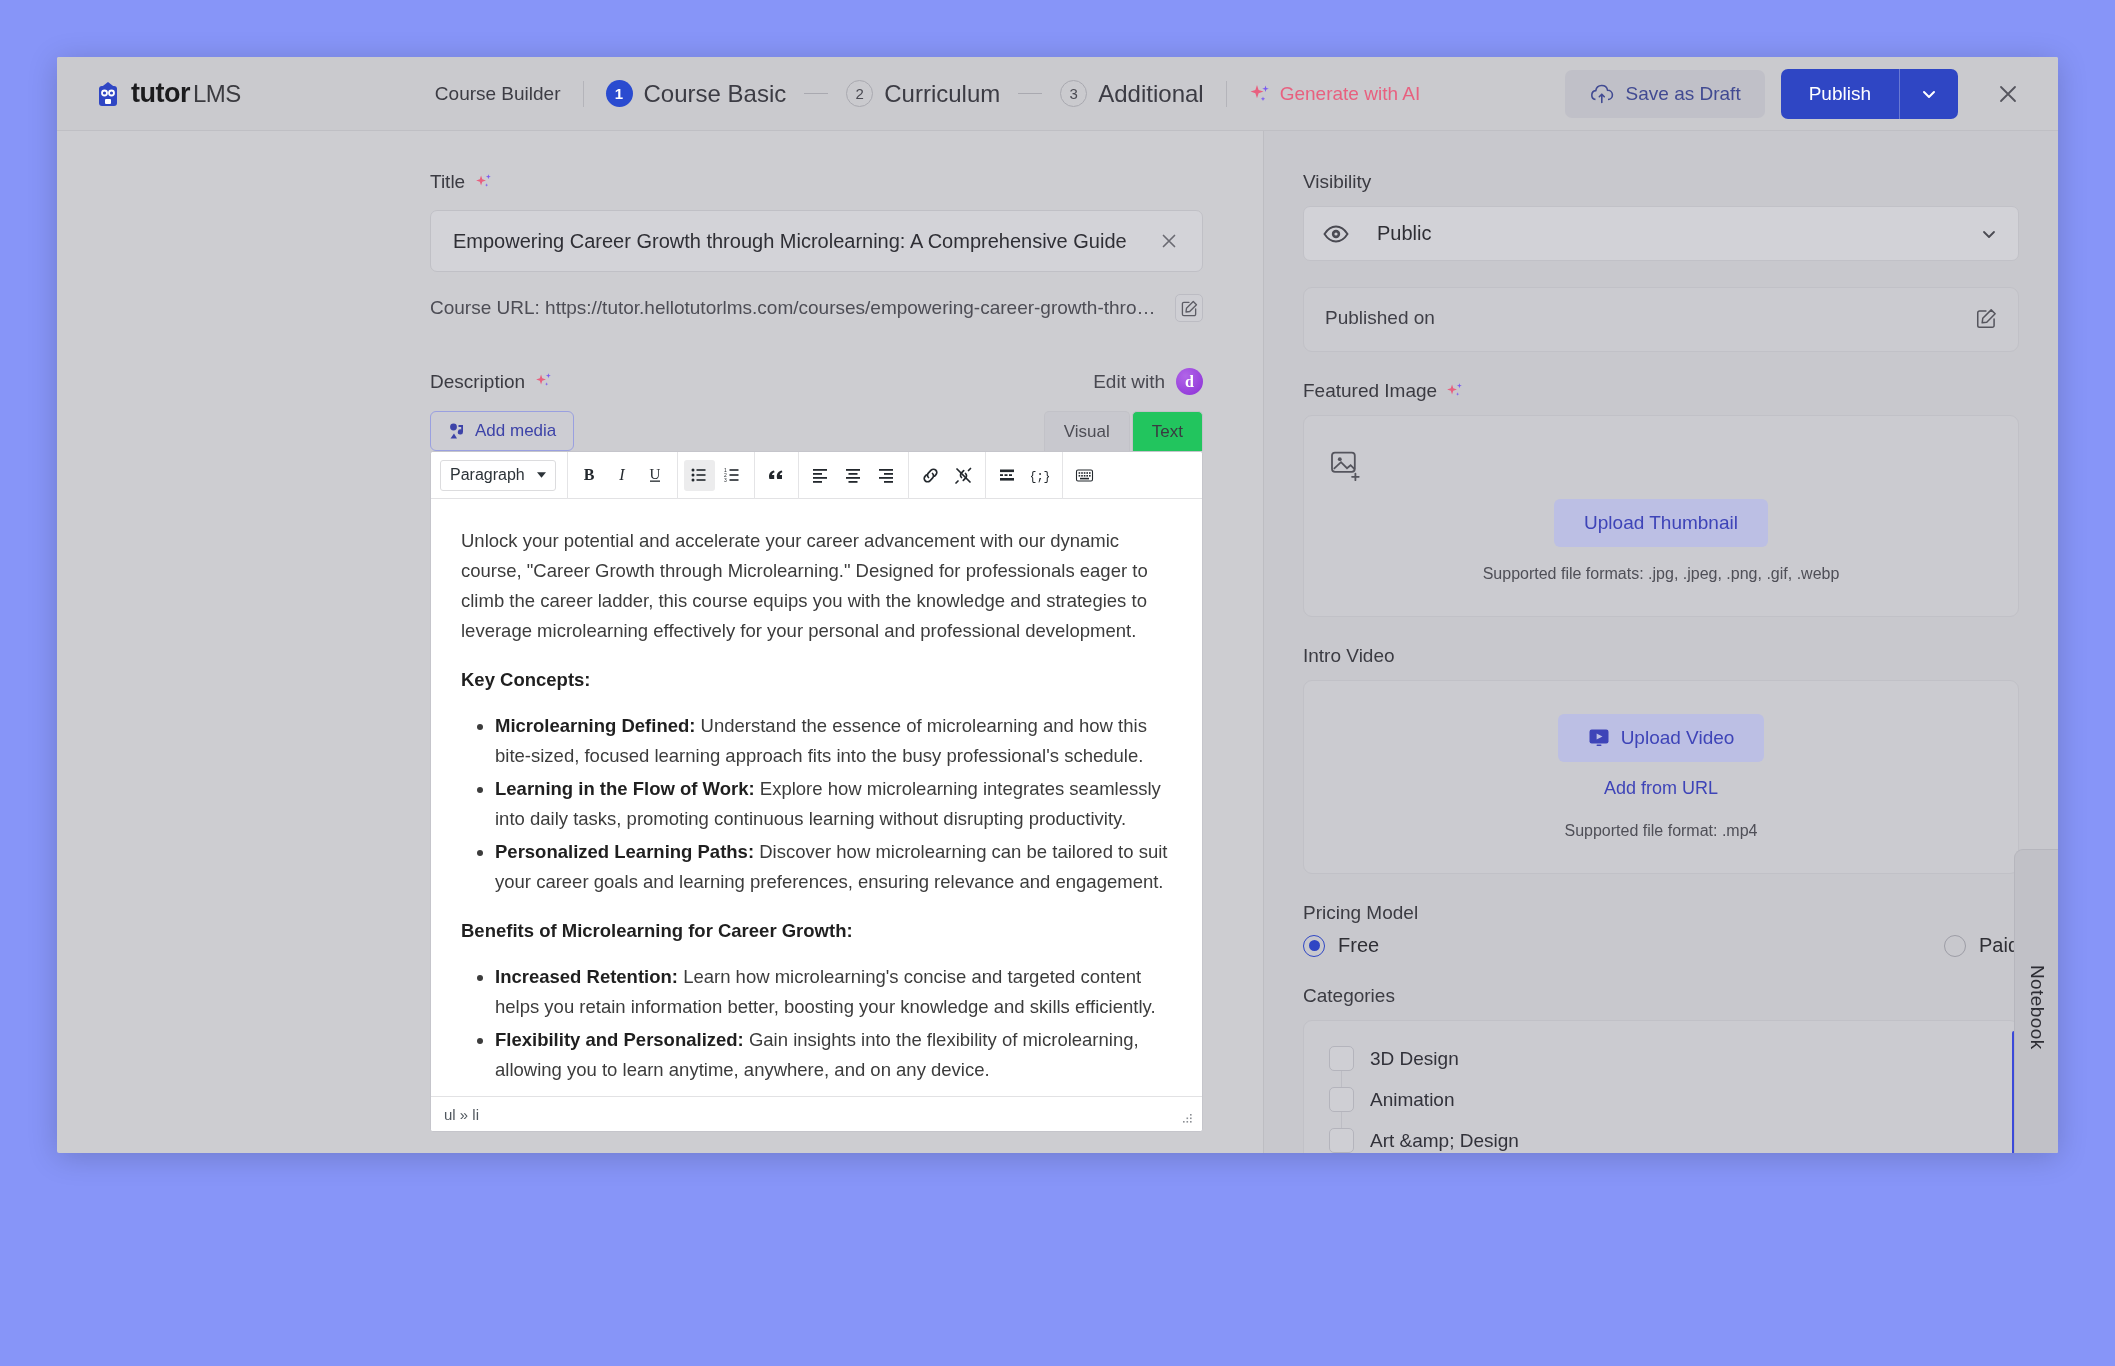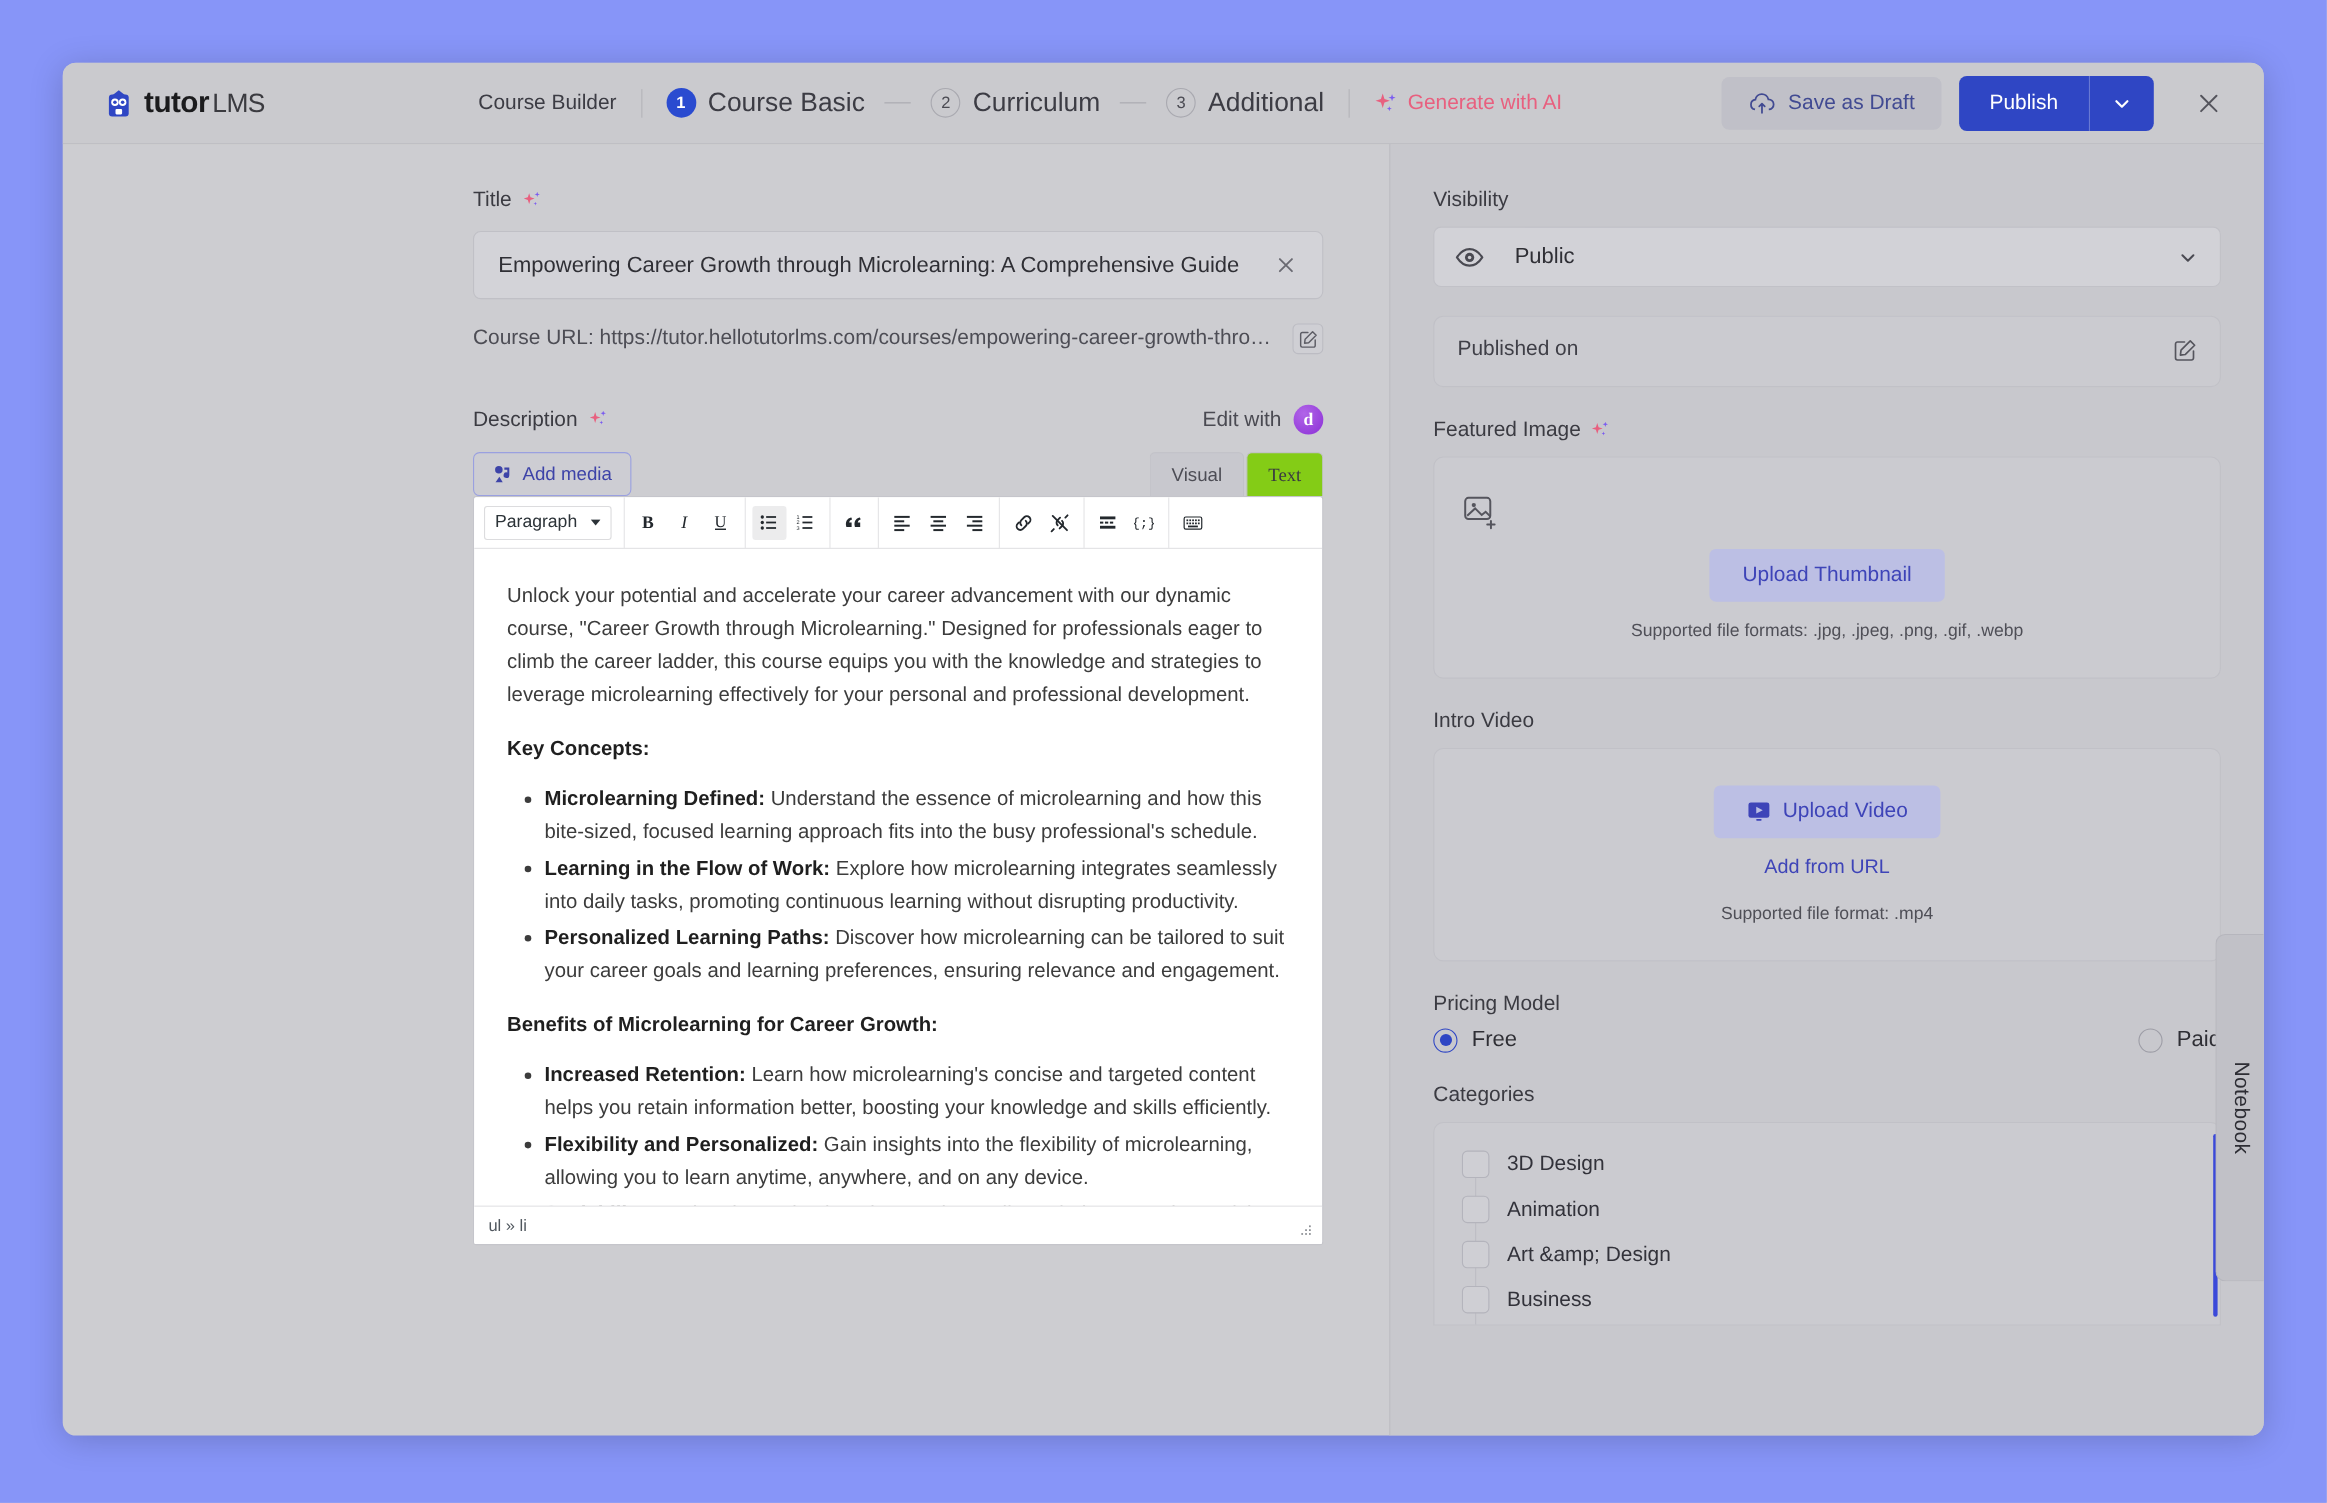--- a/index.html
+++ b/index.html
@@ -8,23 +8,23 @@
     overflow: hidden;
     background: #8795f8;
     font-family: "Liberation Sans", sans-serif;
   }
   body { position: relative; }
 
   
   .modal {
     position: absolute;
     left: 57px; top: 57px;
-    width: 2001px; height: 1248px;
+    width: 2001px; height: 1096px;
     background: #cdcdd1;
-    border-radius: 12px;
+    border-radius: 2px;
     overflow: hidden;
     box-shadow: 0 4px 30px rgba(0,0,0,.18);
   }
 
   
   .header {
     position: absolute; left:0; top:0;
     width: 100%; height: 74px;
     background: #cacace;
     border-bottom: 1px solid #bfbfc4;
@@ -121,21 +121,21 @@
     border:1px solid #9aa0e0; border-radius:6px;
     background:#cdcdd3; color:#3d43a8;
     padding: 9px 17px; font-size:17px; cursor:pointer; font-family:inherit;
   }
   .ve-tabs { margin-left:auto; display:flex; align-items:flex-end; gap:2px; }
   .ve-tab {
     padding: 10px 19px 9px; font-size:17px; color:#4d4d55;
     border:1px solid #c2c2c8; border-bottom:none;
     border-radius:5px 5px 0 0; background:#c8c8ce; cursor:pointer;
   }
-  .ve-tab.active { background:#84cc16; color:#3a3a41;font-family:Liberation Serif, serif; }
+  .ve-tab.active { background:#22c55e; color:#3a3a41; }
 
   
   .editor {
     width: 773px;
     border:1px solid #c5c5cb;
     border-radius:3px;
     background:#fff;
     overflow:hidden;
   }
   .toolbar {

